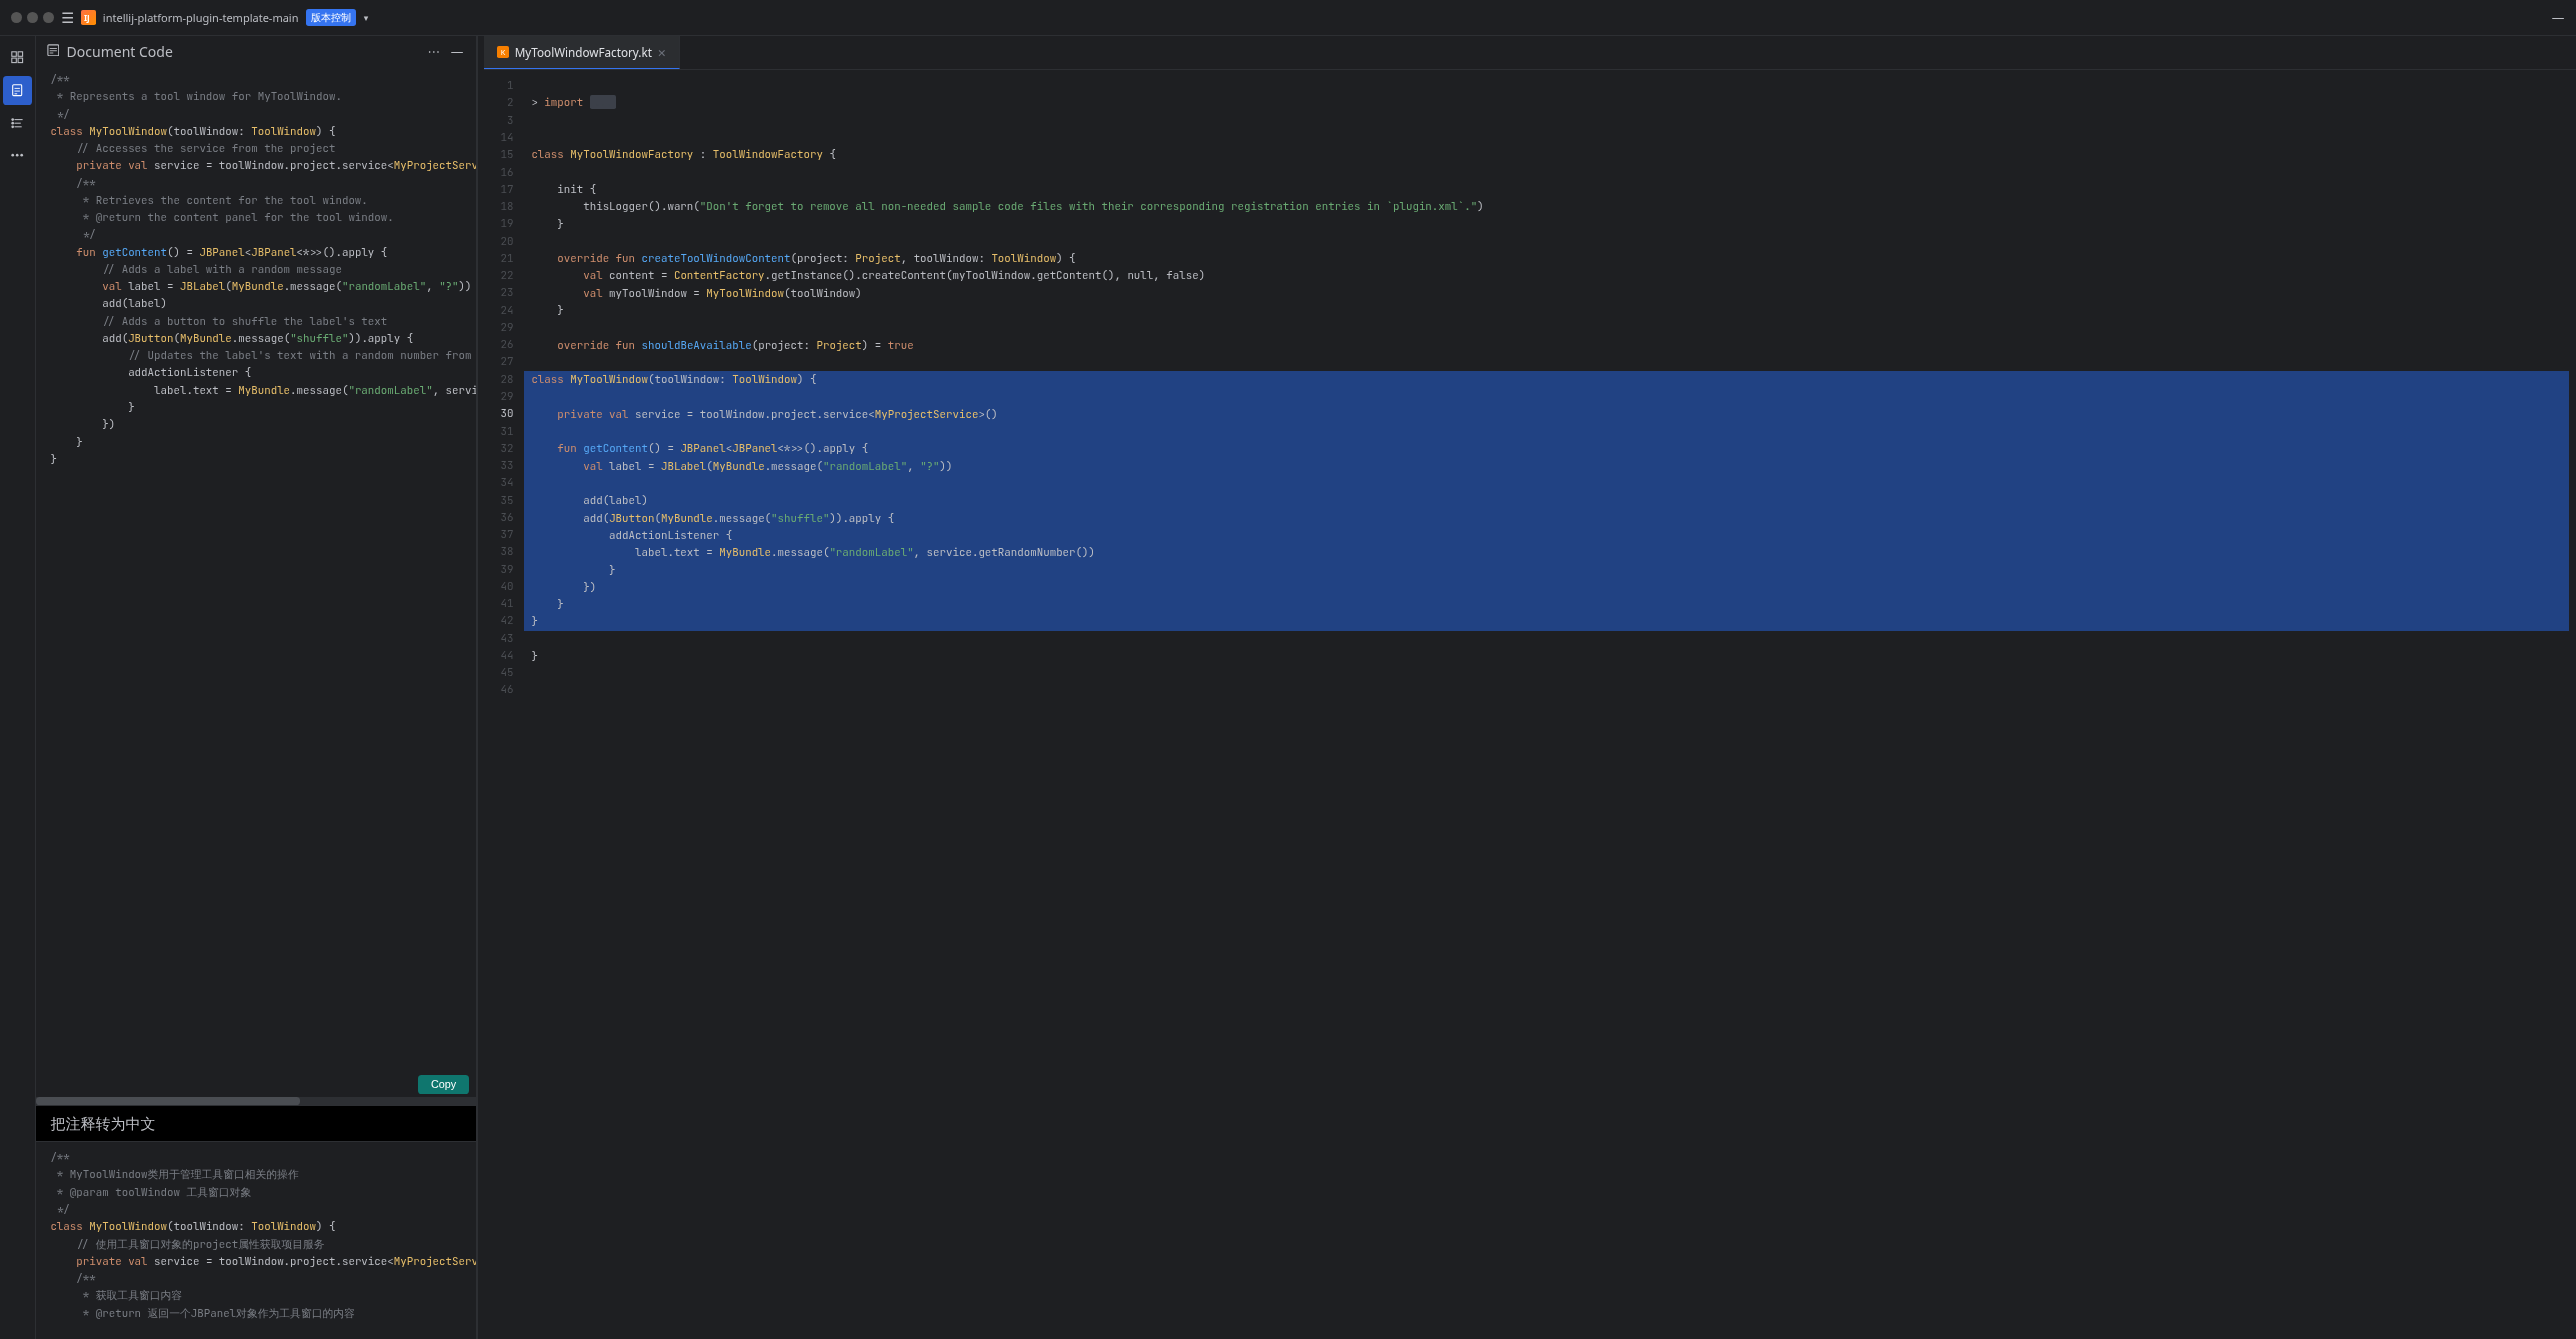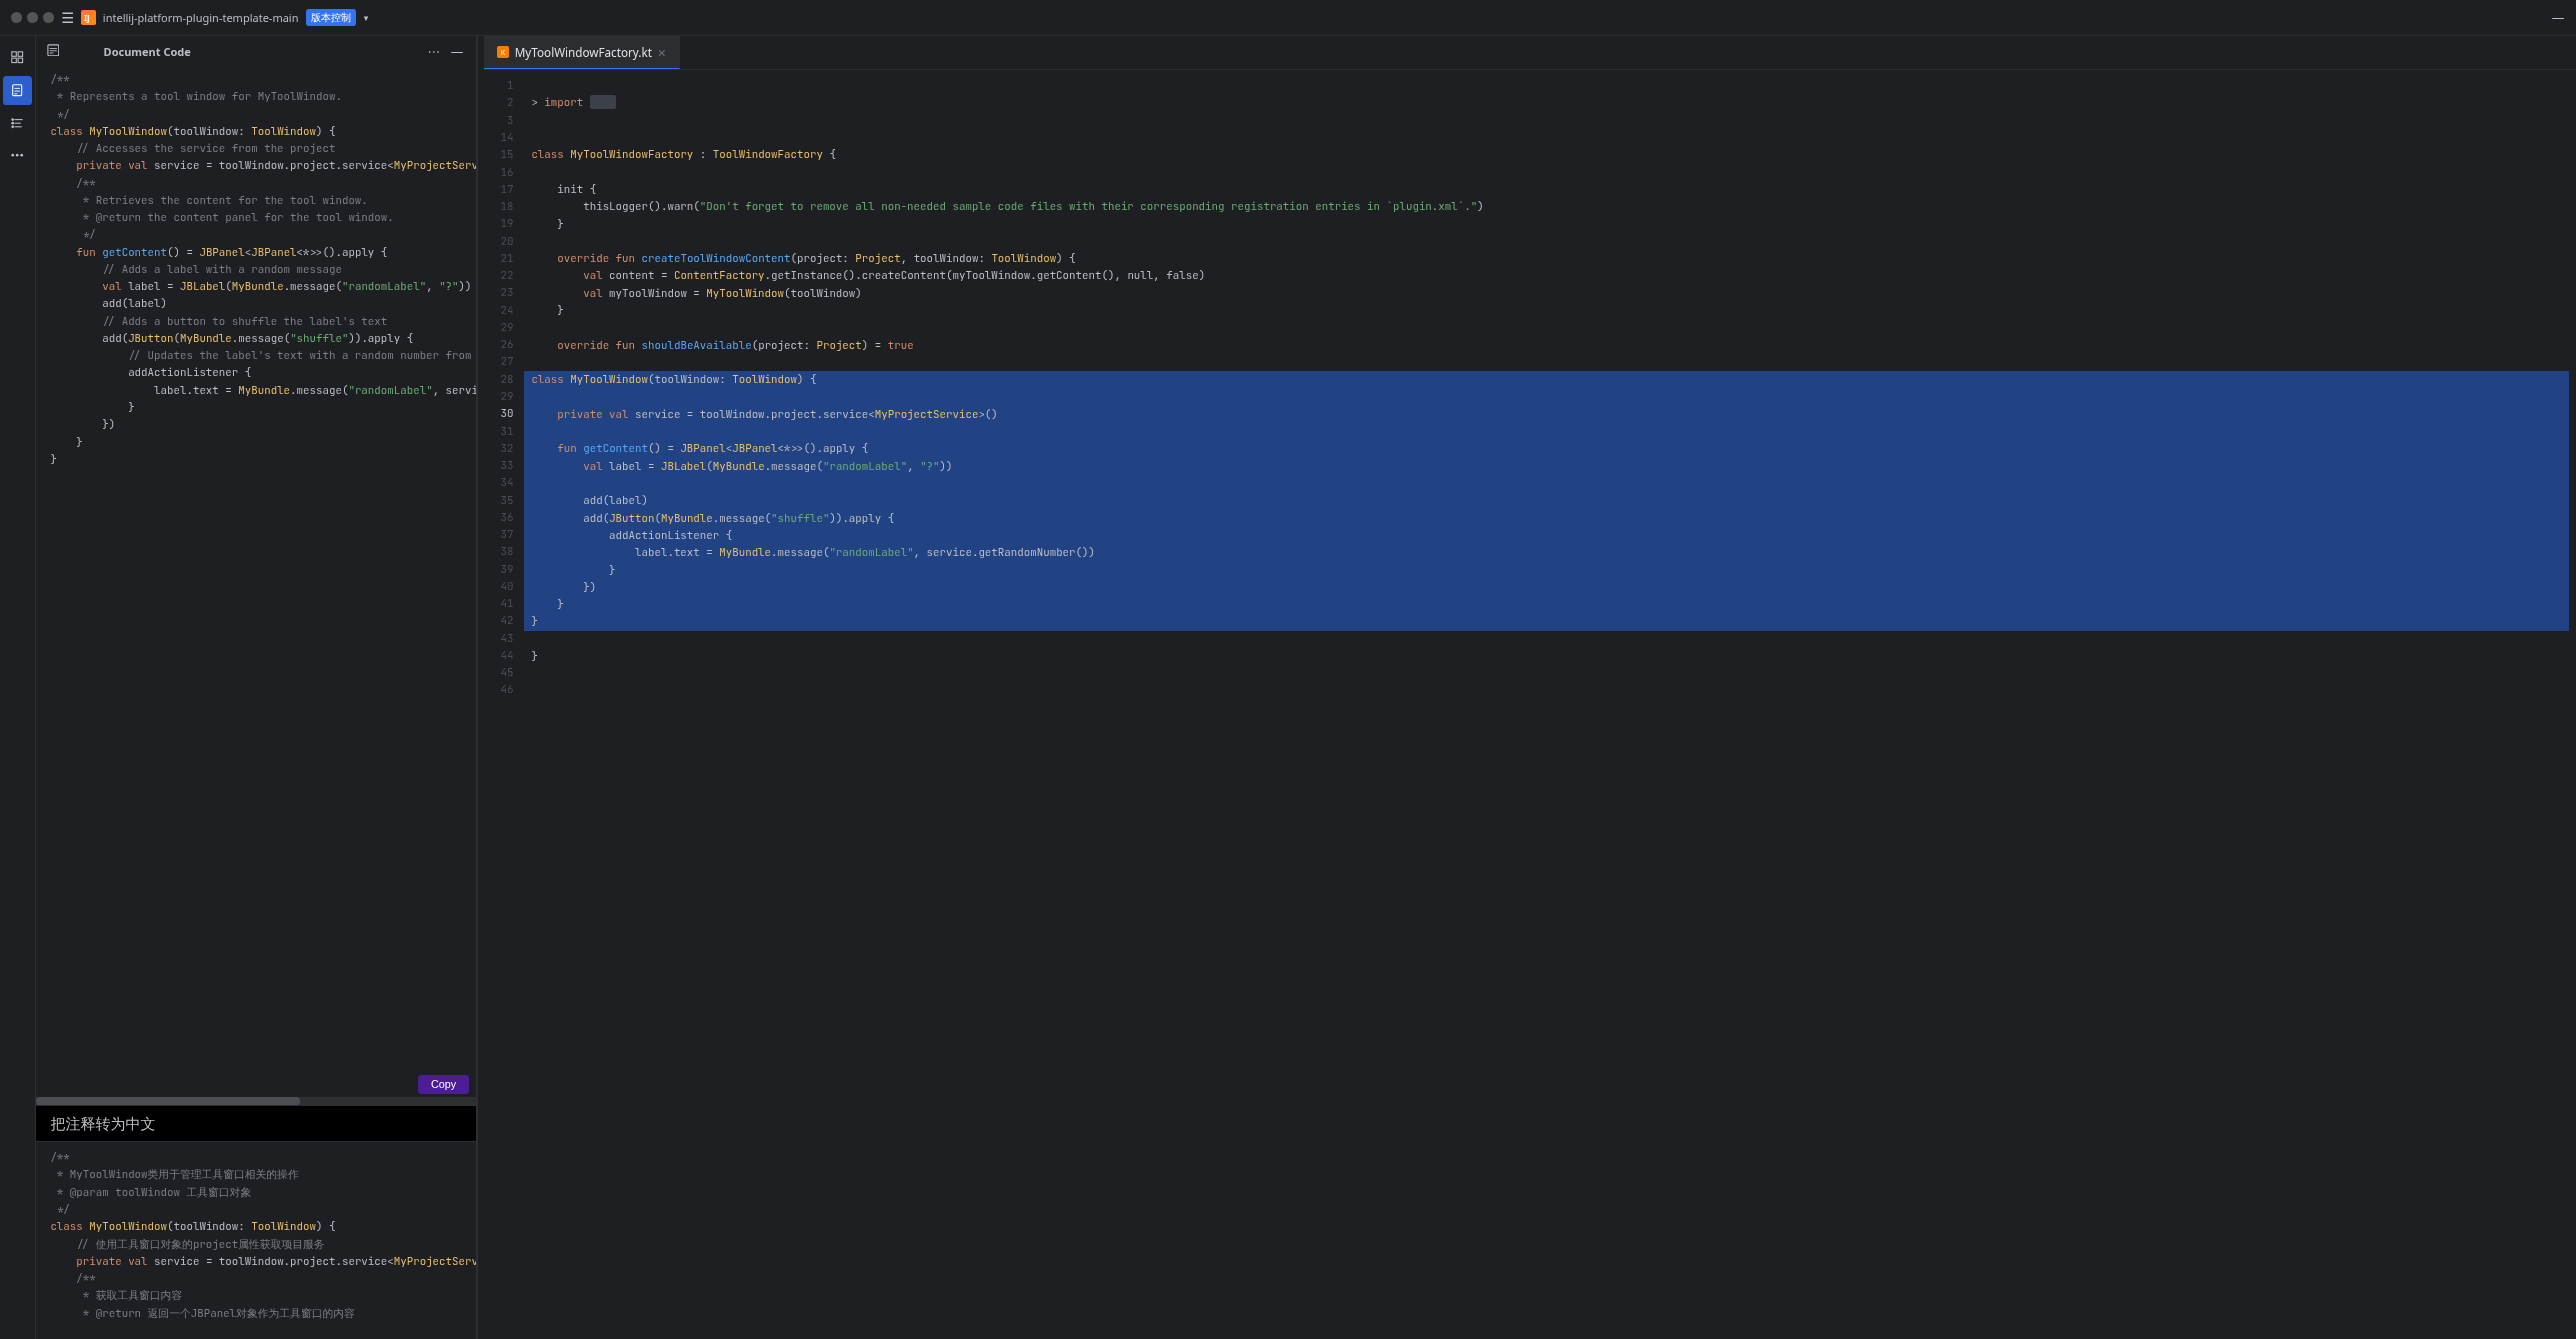--- a/index.html
+++ b/index.html
@@ -112,23 +112,22 @@
       gap: 7.2px;
       background: #1e1f22;
       flex-shrink: 0;
     }
     .panel-header-icon {
       color: #bcbec4;
       font-size: 12.6px;
     }
     .panel-header-title {
       color: #bcbec4;
-      font-size: 11px;
-      font-weight: 700;
-      margin-left: 37px;
+      font-size: 14px;
+      font-weight: 400;
     }
     .panel-header-spacer { flex: 1; }
     .panel-header-btn {
       color: #bcbec4;
       cursor: pointer;
       font-size: 12.6px;
       padding: 1.8px;
     }
     .code-line {
       padding: 0 14.4px;
@@ -137,21 +136,21 @@
     }
     .comment { color: #7a7e85; }
 
     .copy-btn-container {
       position: relative;
       display: flex;
       justify-content: flex-end;
       padding: 3.6px 7.2px;
     }
     .copy-btn {
-      background: #4c1d95;
+      background: #0f766e;
       color: white;
       border: none;
       padding: 3.6px 12.6px;
       border-radius: 3.6px;
       font-size: 10.8px;
       cursor: pointer;
     }
 
     
     .left-scrollbar {

